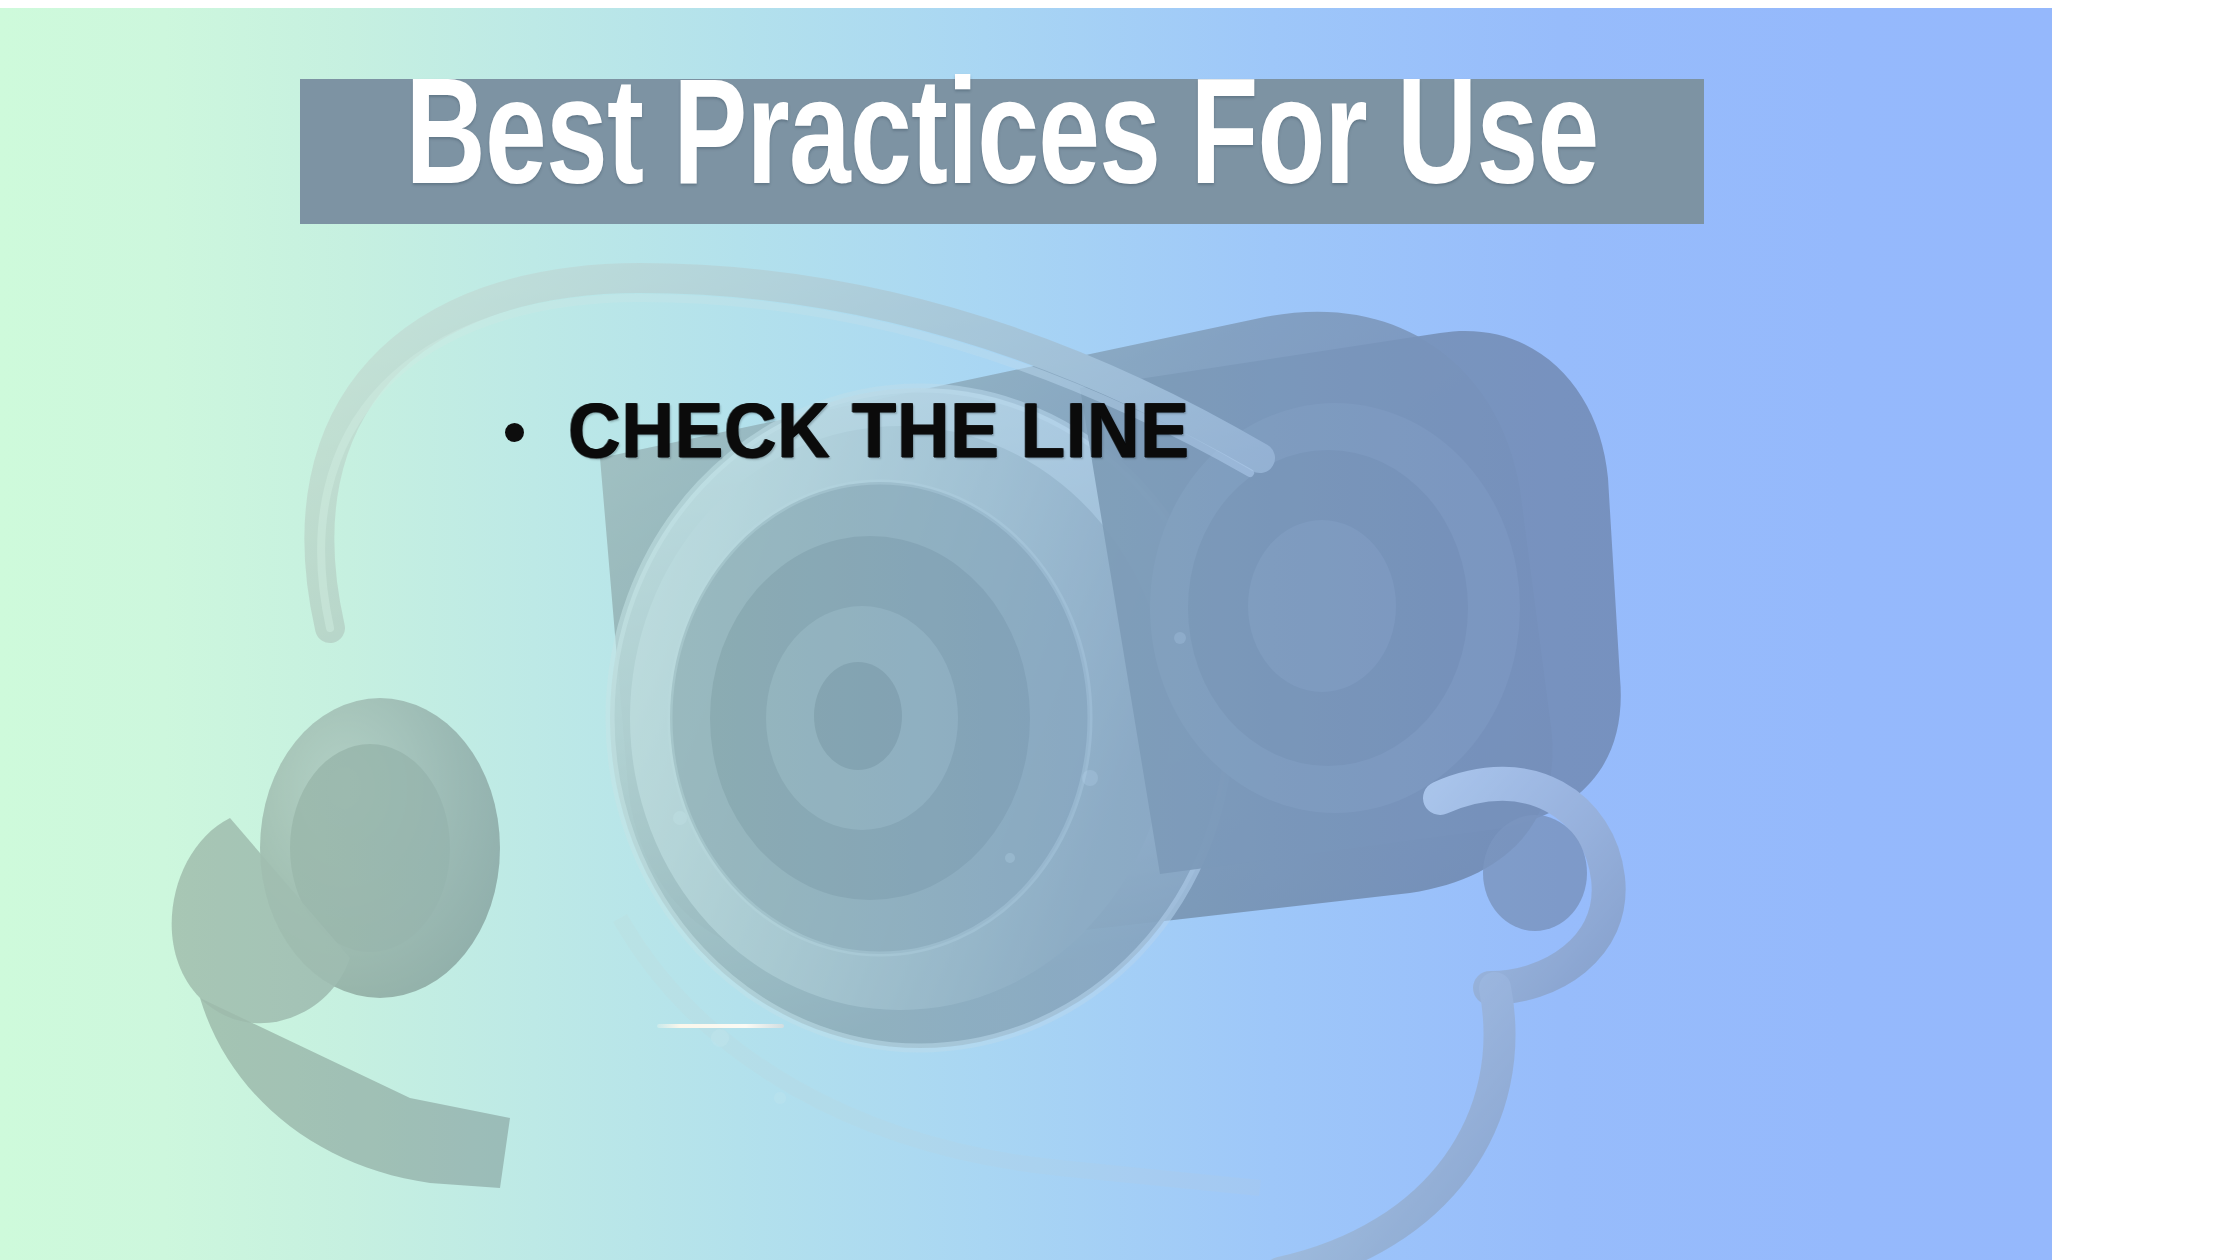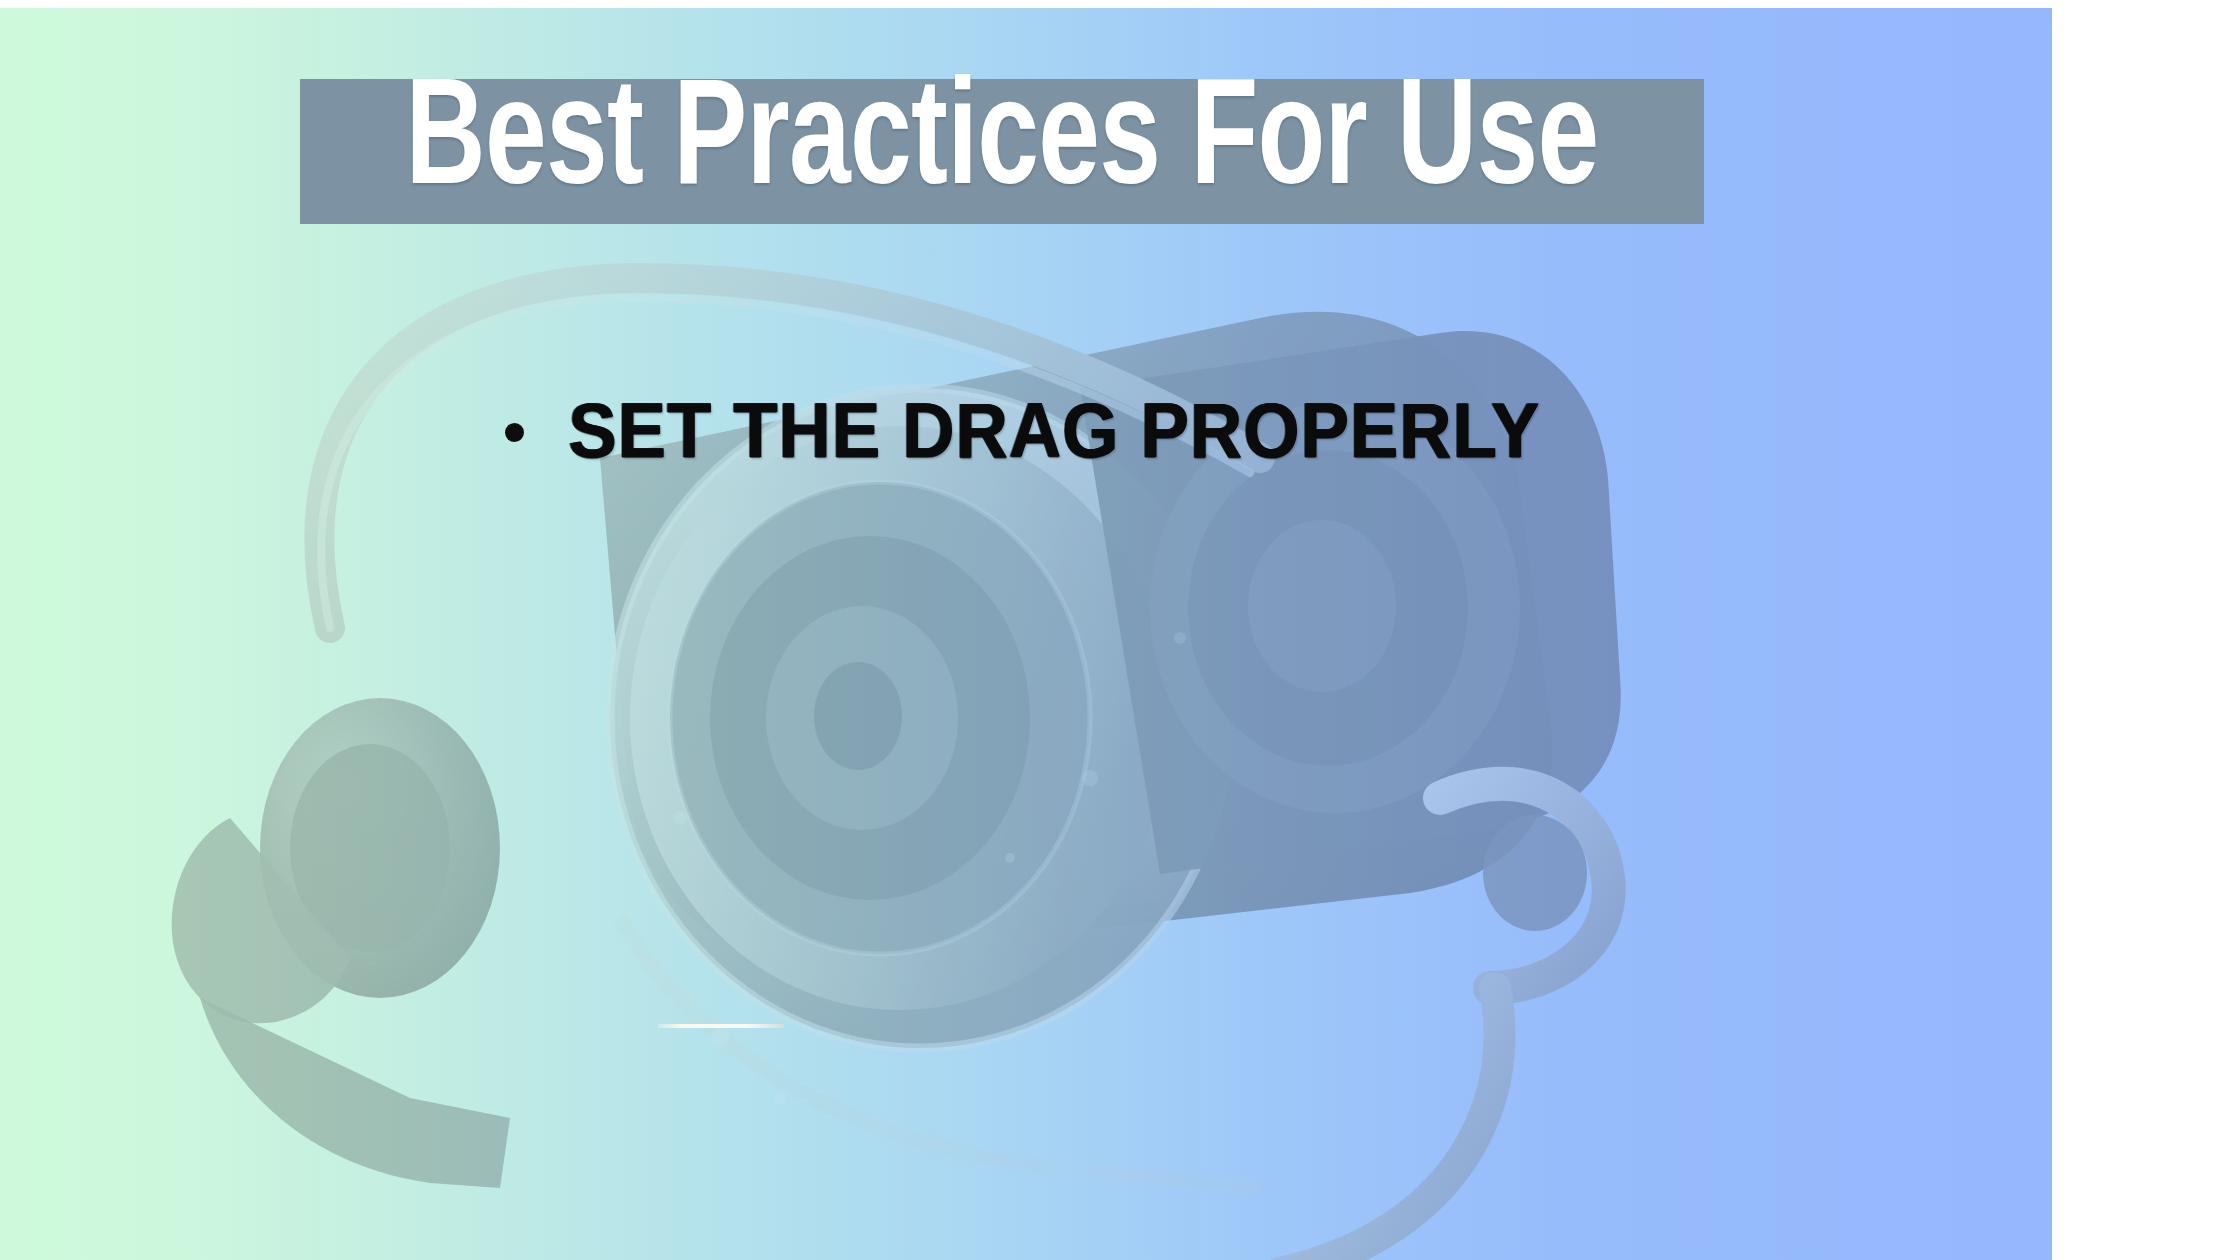--- a/index.html
+++ b/index.html
@@ -211,19 +211,19 @@
       <circle cx="1100" cy="480" r="6" fill="#ffffff" opacity="0.22"></circle>
     </svg>
   </div>
 
   <div class="title-band"></div>
   <div class="title-text">Best Practices For Use</div>
 
   <ul class="bullet-list">
     <li class="bullet-item">
       <span class="bullet-dot"></span>
-      <span class="bullet-label">SET THE DRAG PROPERLY</span>
+      <span class="bullet-label">CHECK THE LINE</span>
     </li>
   </ul>
 
   <div class="divider"></div>
 
 </div>
 
 </body></html>

